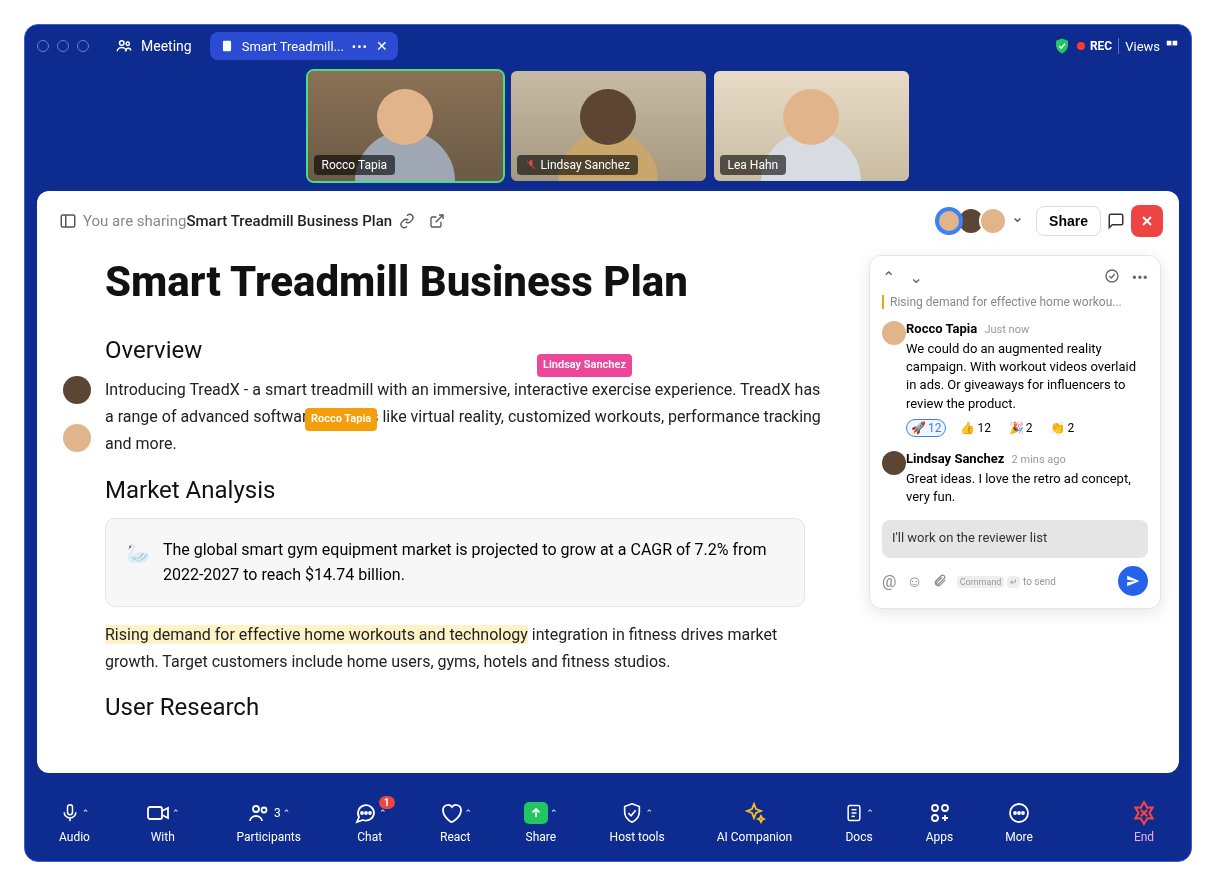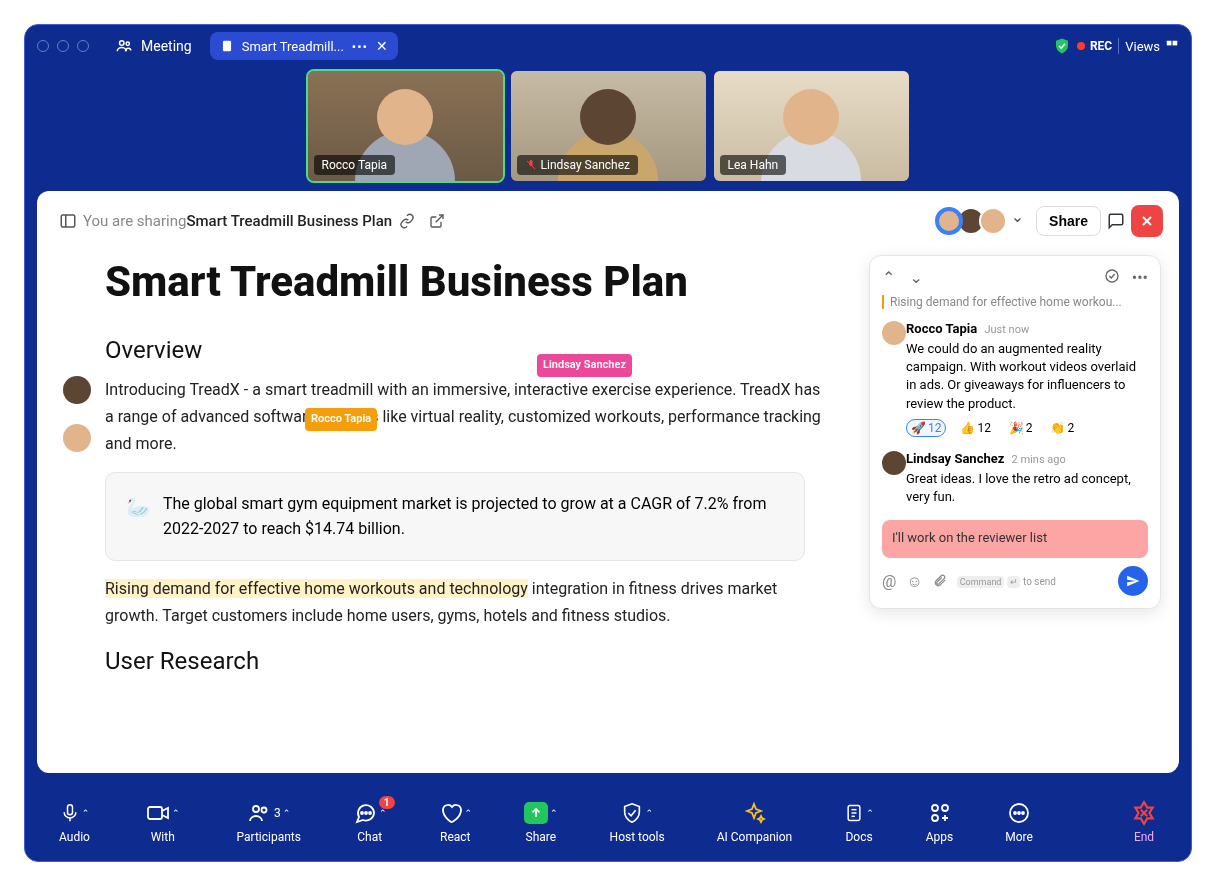--- a/index.html
+++ b/index.html
@@ -52,21 +52,21 @@
 .comment-context { font-size: 12px; color: #888; margin-bottom: 12px; border-left: 2px solid #f59e0b; padding-left: 6px; }
 .comment-item { display: flex; margin-bottom: 14px; }
 .comment-av { width: 24px; height: 24px; border-radius: 50%; flex-shrink: 0; }
 .comment-body { font-size: 13px; }
 .comment-name { font-weight: 700; }
 .comment-time { color: #999; font-size: 11px; margin-left: 4px; }
 .comment-text { margin-top: 4px; line-height: 1.4; }
 .reactions { display: flex; gap: 10px; margin-top: 6px; font-size: 12px; }
 .reaction { display: flex; align-items: center; gap: 2px; padding: 1px 4px; }
 .reaction.active { border: 1px solid #3b82f6; border-radius: 10px; color: #3b82f6; background: #eff6ff; }
-.reply-box { background: #fca5a5; border-radius: 8px; padding: 10px; font-size: 13px; color: #333; margin-bottom: 8px; min-height: 38px; }
+.reply-box { background: #e5e5e5; border-radius: 8px; padding: 10px; font-size: 13px; color: #333; margin-bottom: 8px; min-height: 38px; }
 .reply-footer { display: flex; align-items: center; gap: 10px; }
 .send-btn { margin-left: auto; width: 30px; height: 30px; border-radius: 50%; background: #2563eb; display: flex; align-items: center; justify-content: center; cursor: pointer; }
 .send-hint { font-size: 10px; color: #999; }
 .kbd { background: #eee; padding: 1px 3px; border-radius: 4px; font-size: 9px; }
 
 .control-bar { position: absolute; bottom: 0; left: 0; right: 0; height: 78px; display: flex; align-items: center; padding: 0 26px; }
 .ctrl-btn { display: flex; flex-direction: column; align-items: center; color: #fff; font-size: 12px; gap: 4px; cursor: pointer; position: relative; padding: 0 8px; }
 .ctrl-group { display: flex; gap: 40px; }
 .ctrl-center { display: flex; gap: 36px; margin: 0 auto; }
 .ctrl-icon { height: 26px; display: flex; align-items: center; position: relative; }
@@ -206,20 +206,21 @@
     <div class="doc-body">
       <h1 class="doc-h1">Smart Treadmill Business Plan</h1>
       <h2 class="doc-h2">Overview</h2>
       <p class="doc-p" style="max-width:720px">
         <span class="collab-avatar" style="top:0;background:#5c4533"></span>
         <span class="collab-avatar" style="top:48px;background:#e2b48c"></span>
         <span class="cursor-tag cursor-pink" style="top:-22px;left:432px">Lindsay Sanchez</span>
         <span class="cursor-tag cursor-yellow" style="top:32px;left:200px">Rocco Tapia</span>
         <span>Introducing TreadX - a smart treadmill with an immersive, interactive exercise experience. TreadX has a range of advanced software features like virtual reality, customized workouts, performance tracking and more.</span>
       </p>
+      <h2 class="doc-h2">Market Analysis</h2>
       <div class="callout" style="max-width:700px">
         <span style="font-size:20px">🦢</span>
         <span>The global smart gym equipment market is projected to grow at a CAGR of 7.2% from 2022-2027 to reach $14.74 billion.</span>
       </div>
       <p class="doc-p" style="max-width:700px">
         <span class="highlight">Rising demand for effective home workouts and technology</span><span> integration in fitness drives market growth. Target customers include home users, gyms, hotels and fitness studios.</span>
       </p>
       <h2 class="doc-h2">User Research</h2>
     </div>
 

